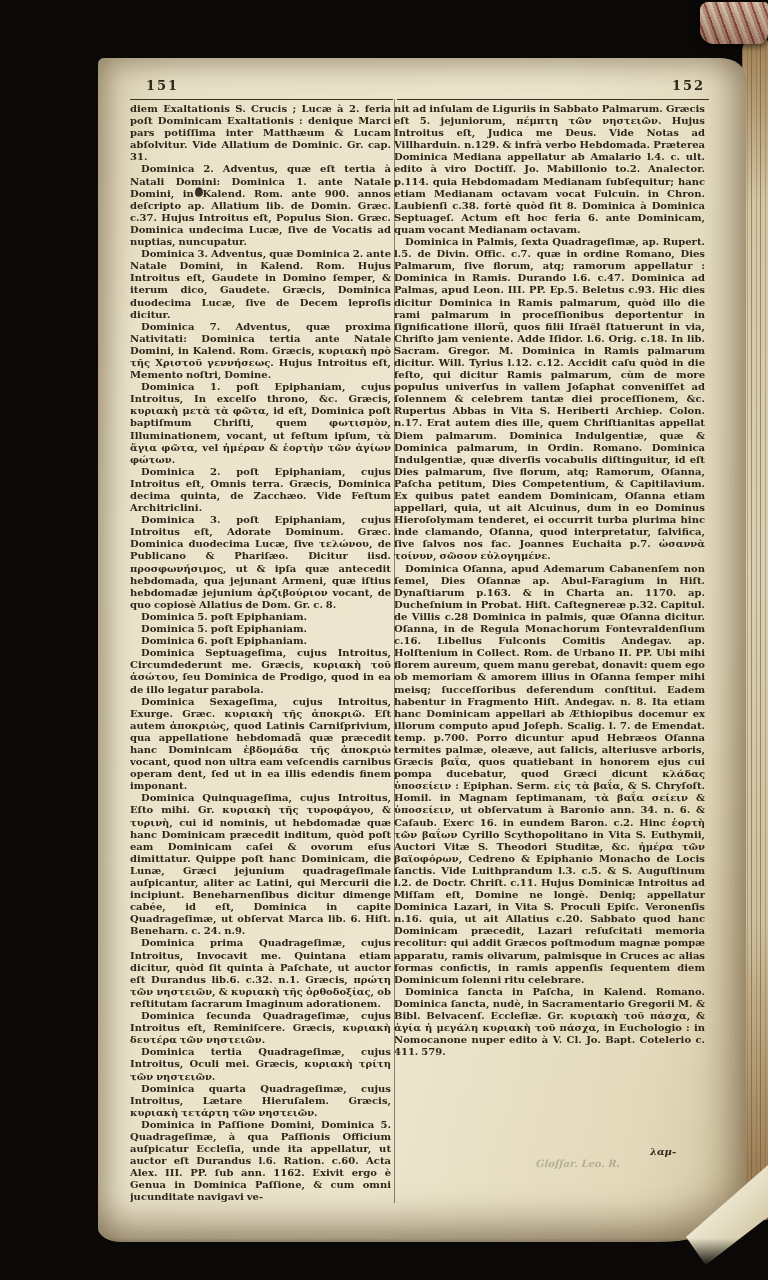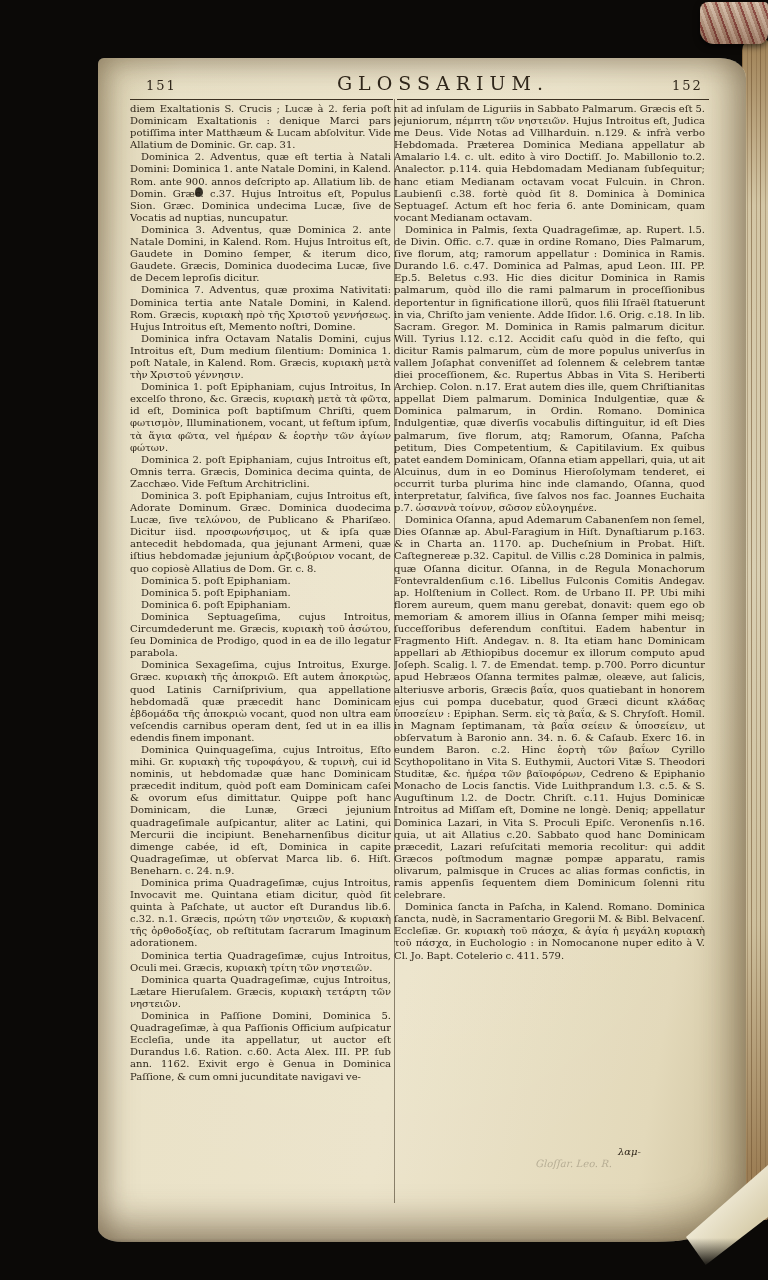--- a/index.html
+++ b/index.html
@@ -24,42 +24,42 @@
 
   
   .page{position:absolute;left:98px;top:58px;width:648px;height:1184px;
     background:
       radial-gradient(130% 100% at 40% 40%, rgba(255,255,255,.10), rgba(0,0,0,0) 60%),
       linear-gradient(100deg,#d9cfae 0,#e9e1c6 10%,#ece4cb 55%,#e3d9ba 86%,#cec19d 100%);
     border-radius:6px 26px 90px 24px / 6px 20px 42px 14px;
     box-shadow:inset 0 0 40px rgba(70,50,25,.30), inset -14px -20px 34px rgba(80,58,30,.38),
                inset 10px 6px 22px rgba(90,68,40,.22);}
 
-  .textblock{position:absolute;left:0;top:0;width:648px;height:964px;color:#2f261a;}
+  .textblock{position:absolute;left:0;top:0;width:648px;height:964px;color:#2f261a;font-weight:bold;}
 
   .folio{position:absolute;top:20px;font-size:13px;letter-spacing:2px;}
   .folio.left{left:48px;}
   .folio.right{left:574px;}
   .running-title{position:absolute;top:14px;left:345px;transform:translateX(-50%);
     font-size:19px;letter-spacing:6px;white-space:nowrap;}
 
   .rule{position:absolute;top:41px;height:0;border-top:1.4px solid #3c3122;}
   .rule-left{left:32px;width:263px;}
   .rule-right{left:299px;width:312px;}
 
   .col{position:absolute;top:45px;height:1100px;overflow:hidden;
        font-size:10px;line-height:12.1px;text-align:justify;word-spacing:-0.5px;}
   .col-left{left:32px;width:261px;}
   .col-right{left:296px;width:311px;}
   .col-divider{position:absolute;left:296px;top:41px;width:1px;height:1104px;
        background:rgba(55,43,26,.55);}
   .para{margin:0;}
   .para.ind{text-indent:11px;}
 
-  .catchword{position:absolute;left:520px;top:1088px;width:90px;text-align:left;
+  .catchword{position:absolute;left:520px;top:1088px;width:90px;text-align:center;
        font-size:10px;font-style:italic;}
   .ghost{position:absolute;left:438px;top:1100px;font-size:10px;font-style:italic;
        opacity:.26;transform:skewX(-4deg);}
   .ink-smudge{position:absolute;left:97px;top:129px;width:8px;height:11px;border-radius:50%;
        background:radial-gradient(circle at 45% 45%, #17120b 0 55%, rgba(23,18,11,0) 75%);opacity:.85;}
 
   
   .bottom-curl{position:absolute;left:686px;top:1165px;width:82px;height:100px;
        background:linear-gradient(135deg,#f3eedd 30%,#d9cfae 70%);
        clip-path:polygon(0 72%, 100% 0, 100% 52%, 24% 100%);}
@@ -69,42 +69,41 @@
 </head>
 <body>
 
 <div class="scan">
   <div class="fore-edge"></div>
   <div class="headband"></div>
 
   <div class="page">
     <div class="textblock">
       <span class="folio left">151</span>
-      <span class="running-title">GLOSSARIUM.</span>
       <span class="folio right">152</span>
 
       <div class="rule rule-left"></div>
       <div class="rule rule-right"></div>
 
       <div class="col col-left">
           <p class="para">diem Exaltationis S. Crucis ; Lucæ à 2. feria poſt Dominicam Exaltationis : denique Marci pars potiſſima inter Matthæum &amp; Lucam abſolvitur. Vide Allatium de Dominic. Gr. cap. 31.</p>
           <p class="para ind">Dominica 2. Adventus, quæ eſt tertia à Natali Domini: Dominica 1. ante Natale Domini, in Kalend. Rom. ante 900. annos deſcripto ap. Allatium lib. de Domin. Græc. c.37. Hujus Introitus eſt, Populus Sion. Græc. Dominica undecima Lucæ, ſive de Vocatis ad nuptias, nuncupatur.</p>
           <p class="para ind">Dominica 3. Adventus, quæ Dominica 2. ante Natale Domini, in Kalend. Rom. Hujus Introitus eſt, Gaudete in Domino ſemper, &amp; iterum dico, Gaudete. Græcis, Dominica duodecima Lucæ, ſive de Decem leproſis dicitur.</p>
           <p class="para ind">Dominica 7. Adventus, quæ proxima Nativitati: Dominica tertia ante Natale Domini, in Kalend. Rom. Græcis, κυριακὴ πρὸ τῆς Χριστοῦ γεννήσεως. Hujus Introitus eſt, Memento noſtri, Domine.</p>
-          <p class="para ind">Dominica infra Octavam Natalis Domini, cujus Introitus eſt, Dum medium ſilentium: Dominica 1. poſt Natale, in Kalend. Rom. Græcis, κυριακὴ μετὰ τὴν Χριστοῦ γέννησιν.</p>
           <p class="para ind">Dominica 1. poſt Epiphaniam, cujus Introitus, In excelſo throno, &amp;c. Græcis, κυριακὴ μετὰ τὰ φῶτα, id eſt, Dominica poſt baptiſmum Chriſti, quem φωτισμὸν, Illuminationem, vocant, ut feſtum ipſum, τὰ ἅγια φῶτα, vel ἡμέραν &amp; ἑορτὴν τῶν ἁγίων φώτων.</p>
           <p class="para ind">Dominica 2. poſt Epiphaniam, cujus Introitus eſt, Omnis terra. Græcis, Dominica decima quinta, de Zacchæo. Vide Feſtum Architriclini.</p>
           <p class="para ind">Dominica 3. poſt Epiphaniam, cujus Introitus eſt, Adorate Dominum. Græc. Dominica duodecima Lucæ, ſive τελώνου, de Publicano &amp; Phariſæo. Dicitur iisd. προσφωνήσιμος, ut &amp; ipſa quæ antecedit hebdomada, qua jejunant Armeni, quæ iſtius hebdomadæ jejunium ἀρζιβούριον vocant, de quo copiosè Allatius de Dom. Gr. c. 8.</p>
           <p class="para ind">Dominica 5. poſt Epiphaniam.</p>
           <p class="para ind">Dominica 5. poſt Epiphaniam.</p>
           <p class="para ind">Dominica 6. poſt Epiphaniam.</p>
           <p class="para ind">Dominica Septuageſima, cujus Introitus, Circumdederunt me. Græcis, κυριακὴ τοῦ ἀσώτου, ſeu Dominica de Prodigo, quod in ea de illo legatur parabola.</p>
           <p class="para ind">Dominica Sexageſima, cujus Introitus, Exurge. Græc. κυριακὴ τῆς ἀποκριῶ. Eſt autem ἀποκριὼς, quod Latinis Carniſprivium, qua appellatione hebdomadã quæ præcedit hanc Dominicam ἑβδομάδα τῆς ἀποκριὼ vocant, quod non ultra eam veſcendis carnibus operam dent, ſed ut in ea illis edendis finem imponant.</p>
           <p class="para ind">Dominica Quinquageſima, cujus Introitus, Eſto mihi. Gr. κυριακὴ τῆς τυροφάγου, &amp; τυρινὴ, cui id nominis, ut hebdomadæ quæ hanc Dominicam præcedit inditum, quòd poſt eam Dominicam caſei &amp; ovorum eſus dimittatur. Quippe poſt hanc Dominicam, die Lunæ, Græci jejunium quadrageſimale auſpicantur, aliter ac Latini, qui Mercurii die incipiunt. Beneharnenſibus dicitur dimenge cabée, id eſt, Dominica in capite Quadrageſimæ, ut obſervat Marca lib. 6. Hiſt. Beneharn. c. 24. n.9.</p>
           <p class="para ind">Dominica prima Quadrageſimæ, cujus Introitus, Invocavit me. Quintana etiam dicitur, quòd ſit quinta à Paſchate, ut auctor eſt Durandus lib.6. c.32. n.1. Græcis, πρώτη τῶν νηστειῶν, &amp; κυριακὴ τῆς ὀρθοδοξίας, ob reſtitutam ſacrarum Imaginum adorationem.</p>
+          <p class="para ind">Dominica ſecunda Quadrageſimæ, cujus Introitus eſt, Reminiſcere. Græcis, κυριακὴ δευτέρα τῶν νηστειῶν.</p>
           <p class="para ind">Dominica tertia Quadrageſimæ, cujus Introitus, Oculi mei. Græcis, κυριακὴ τρίτη τῶν νηστειῶν.</p>
           <p class="para ind">Dominica quarta Quadrageſimæ, cujus Introitus, Lætare Hieruſalem. Græcis, κυριακὴ τετάρτη τῶν νηστειῶν.</p>
           <p class="para ind">Dominica in Paſſione Domini, Dominica 5. Quadrageſimæ, à qua Paſſionis Officium auſpicatur Eccleſia, unde ita appellatur, ut auctor eſt Durandus l.6. Ration. c.60. Acta Alex. III. PP. ſub ann. 1162. Exivit ergo è Genua in Dominica Paſſione, &amp; cum omni jucunditate navigavi ve-</p>
         </div>
       <div class="col-divider"></div>
       <div class="col col-right">
           <p class="para">nit ad inſulam de Liguriis in Sabbato Palmarum. Græcis eſt 5. jejuniorum, πέμπτη τῶν νηστειῶν. Hujus Introitus eſt, Judica me Deus. Vide Notas ad Villharduin. n.129. &amp; infrà verbo Hebdomada. Præterea Dominica Mediana appellatur ab Amalario l.4. c. ult. edito à viro Doctiſſ. Jo. Mabillonio to.2. Analector. p.114. quia Hebdomadam Medianam ſubſequitur; hanc etiam Medianam octavam vocat Fulcuin. in Chron. Laubienſi c.38. fortè quòd ſit 8. Dominica à Dominica Septuageſ. Actum eſt hoc feria 6. ante Dominicam, quam vocant Medianam octavam.</p>
           <p class="para ind">Dominica in Palmis, ſexta Quadrageſimæ, ap. Rupert. l.5. de Divin. Offic. c.7. quæ in ordine Romano, Dies Palmarum, ſive florum, atq; ramorum appellatur : Dominica in Ramis. Durando l.6. c.47. Dominica ad Palmas, apud Leon. III. PP. Ep.5. Beletus c.93. Hic dies dicitur Dominica in Ramis palmarum, quòd illo die rami palmarum in proceſſionibus deportentur in ſignificatione illorũ, quos filii Iſraël ſtatuerunt in via, Chriſto jam veniente. Adde Iſidor. l.6. Orig. c.18. In lib. Sacram. Gregor. M. Dominica in Ramis palmarum dicitur. Will. Tyrius l.12. c.12. Accidit caſu quòd in die feſto, qui dicitur Ramis palmarum, cùm de more populus univerſus in vallem Joſaphat conveniſſet ad ſolennem &amp; celebrem tantæ diei proceſſionem, &amp;c. Rupertus Abbas in Vita S. Heriberti Archiep. Colon. n.17. Erat autem dies ille, quem Chriſtianitas appellat Diem palmarum. Dominica Indulgentiæ, quæ &amp; Dominica palmarum, in Ordin. Romano. Dominica Indulgentiæ, quæ diverſis vocabulis diſtinguitur, id eſt Dies palmarum, ſive florum, atq; Ramorum, Oſanna, Paſcha petitum, Dies Competentium, &amp; Capitilavium. Ex quibus patet eandem Dominicam, Oſanna etiam appellari, quia, ut ait Alcuinus, dum in eo Dominus Hieroſolymam tenderet, ei occurrit turba plurima hinc inde clamando, Oſanna, quod interpretatur, ſalvifica, ſive ſalvos nos fac. Joannes Euchaita p.7. ὡσαννὰ τοίνυν, σῶσον εὐλογημένε.</p>
           <p class="para ind">Dominica Oſanna, apud Ademarum Cabanenſem non ſemel, Dies Oſannæ ap. Abul-Faragium in Hiſt. Dynaſtiarum p.163. &amp; in Charta an. 1170. ap. Ducheſnium in Probat. Hiſt. Caſtegnereæ p.32. Capitul. de Villis c.28 Dominica in palmis, quæ Oſanna dicitur. Oſanna, in de Regula Monachorum Fontevraldenſium c.16. Libellus Fulconis Comitis Andegav. ap. Holſtenium in Collect. Rom. de Urbano II. PP. Ubi mihi florem aureum, quem manu gerebat, donavit: quem ego ob memoriam &amp; amorem illius in Oſanna ſemper mihi meisq; ſucceſſoribus deferendum conſtitui. Eadem habentur in Fragmento Hiſt. Andegav. n. 8. Ita etiam hanc Dominicam appellari ab Æthiopibus docemur ex illorum computo apud Joſeph. Scalig. l. 7. de Emendat. temp. p.700. Porro dicuntur apud Hebræos Oſanna termites palmæ, oleæve, aut ſalicis, alteriusve arboris, Græcis βαΐα, quos quatiebant in honorem ejus cui pompa ducebatur, quod Græci dicunt κλάδας ὑποσείειν : Epiphan. Serm. εἰς τὰ βαΐα, &amp; S. Chryſoſt. Homil. in Magnam ſeptimanam, τὰ βαΐα σείειν &amp; ὑποσείειν, ut obſervatum à Baronio ann. 34. n. 6. &amp; Caſaub. Exerc 16. in eundem Baron. c.2. Hinc ἑορτὴ τῶν βαΐων Cyrillo Scythopolitano in Vita S. Euthymii, Auctori Vitæ S. Theodori Studitæ, &amp;c. ἡμέρα τῶν βαϊοφόρων, Cedreno &amp; Epiphanio Monacho de Locis ſanctis. Vide Luithprandum l.3. c.5. &amp; S. Auguſtinum l.2. de Doctr. Chriſt. c.11. Hujus Dominicæ Introitus ad Miſſam eſt, Domine ne longè. Deniq; appellatur Dominica Lazari, in Vita S. Proculi Epiſc. Veronenſis n.16. quia, ut ait Allatius c.20. Sabbato quod hanc Dominicam præcedit, Lazari reſuſcitati memoria recolitur: qui addit Græcos poſtmodum magnæ pompæ apparatu, ramis olivarum, palmisque in Cruces ac alias formas confictis, in ramis appenſis ſequentem diem Dominicum ſolenni ritu celebrare.</p>
           <p class="para ind">Dominica ſancta in Paſcha, in Kalend. Romano. Dominica ſancta, nudè, in Sacramentario Gregorii M. &amp; Bibl. Belvacenſ. Eccleſiæ. Gr. κυριακὴ τοῦ πάσχα, &amp; ἁγία ἡ μεγάλη κυριακὴ τοῦ πάσχα, in Euchologio : in Nomocanone nuper edito à V. Cl. Jo. Bapt. Cotelerio c. 411. 579.</p>

